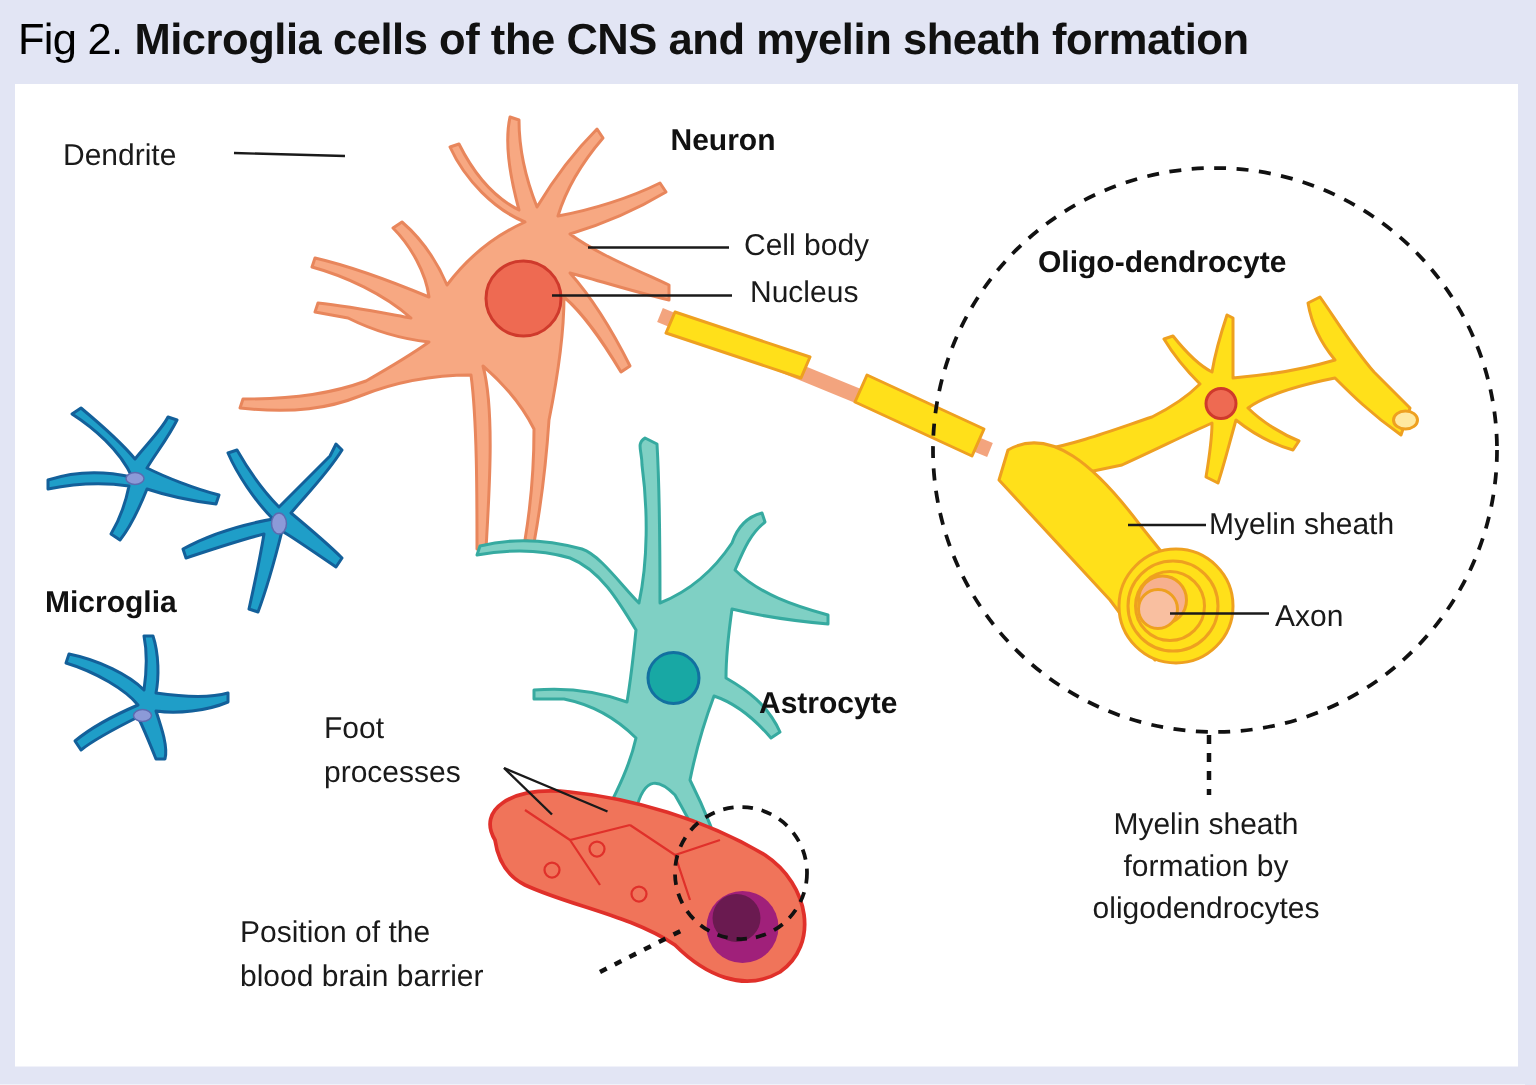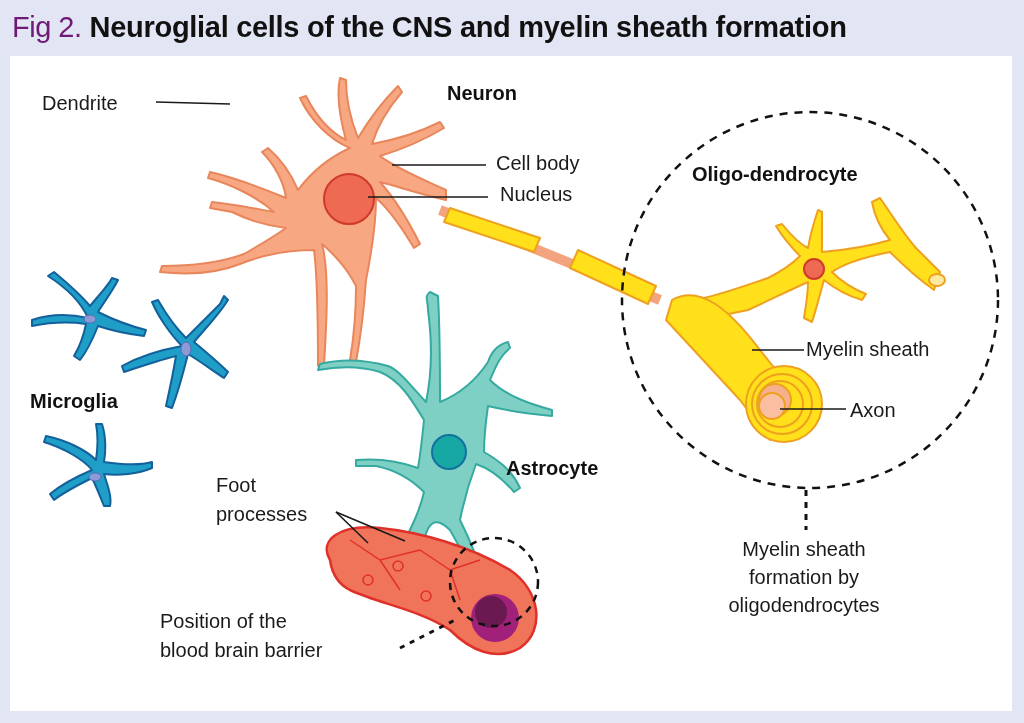--- a/index.html
+++ b/index.html
@@ -1,30 +1,30 @@
 <!DOCTYPE html>
 <html><head>
 <meta charset="utf-8">
 <style>
   html, body { margin:0; padding:0; }
   body { width:1024px; height:723px; background:#e2e5f4; position:relative; overflow:hidden; font-family:"Liberation Sans", sans-serif; }
   #title { position:absolute; left:12px; top:2px; height:50px; line-height:50px; font-size:29px; color:#111; white-space:nowrap; }
-  #title .pre { font-weight:normal; color:#701a75; letter-spacing:-0.5px; }
+  #title .pre { font-weight:normal; color:#000000; letter-spacing:-0.5px; }
   #title .main { font-weight:bold; letter-spacing:-0.3px; }
   #panel { position:absolute; left:10px; top:56px; width:1002px; height:655px; background:#fff; }
   svg { position:absolute; left:0; top:0; }
   .lbl { font-family:"Liberation Sans", sans-serif; font-size:20px; fill:#1a1a1a; }
   .lblb { font-family:"Liberation Sans", sans-serif; font-size:20px; font-weight:bold; fill:#111; }
 </style>
 </head>
 <body>
 
 <div id="title">
   <span class="pre">Fig 2.</span>
-  <span class="main">Neuroglial cells of the CNS and myelin sheath formation</span>
+  <span class="main">Microglia cells of the CNS and myelin sheath formation</span>
 </div>
 
 <div id="panel"></div>
 
 <svg width="1024" height="723" viewBox="0 0 1024 723">
 
   <g fill="#1f9ec8" stroke="#13609a" stroke-width="2" stroke-linejoin="round">
     <path d="M88,318 C80,300 62,285 48,276 L54,272 C66,282 80,294 90,306 C98,296 108,286 112,278 L118,280 C112,292 104,302 98,312 C110,318 130,326 146,330 L144,336 C128,334 110,330 98,326 C94,336 88,350 80,360 L74,356 C80,346 84,334 86,324 C72,322 52,322 32,326 L32,320 C50,314 70,314 88,318 Z"></path>
     <ellipse cx="90" cy="319" rx="6" ry="4" fill="#8c9ad8" stroke="#5b6bb0" stroke-width="1"></ellipse>
   </g>

